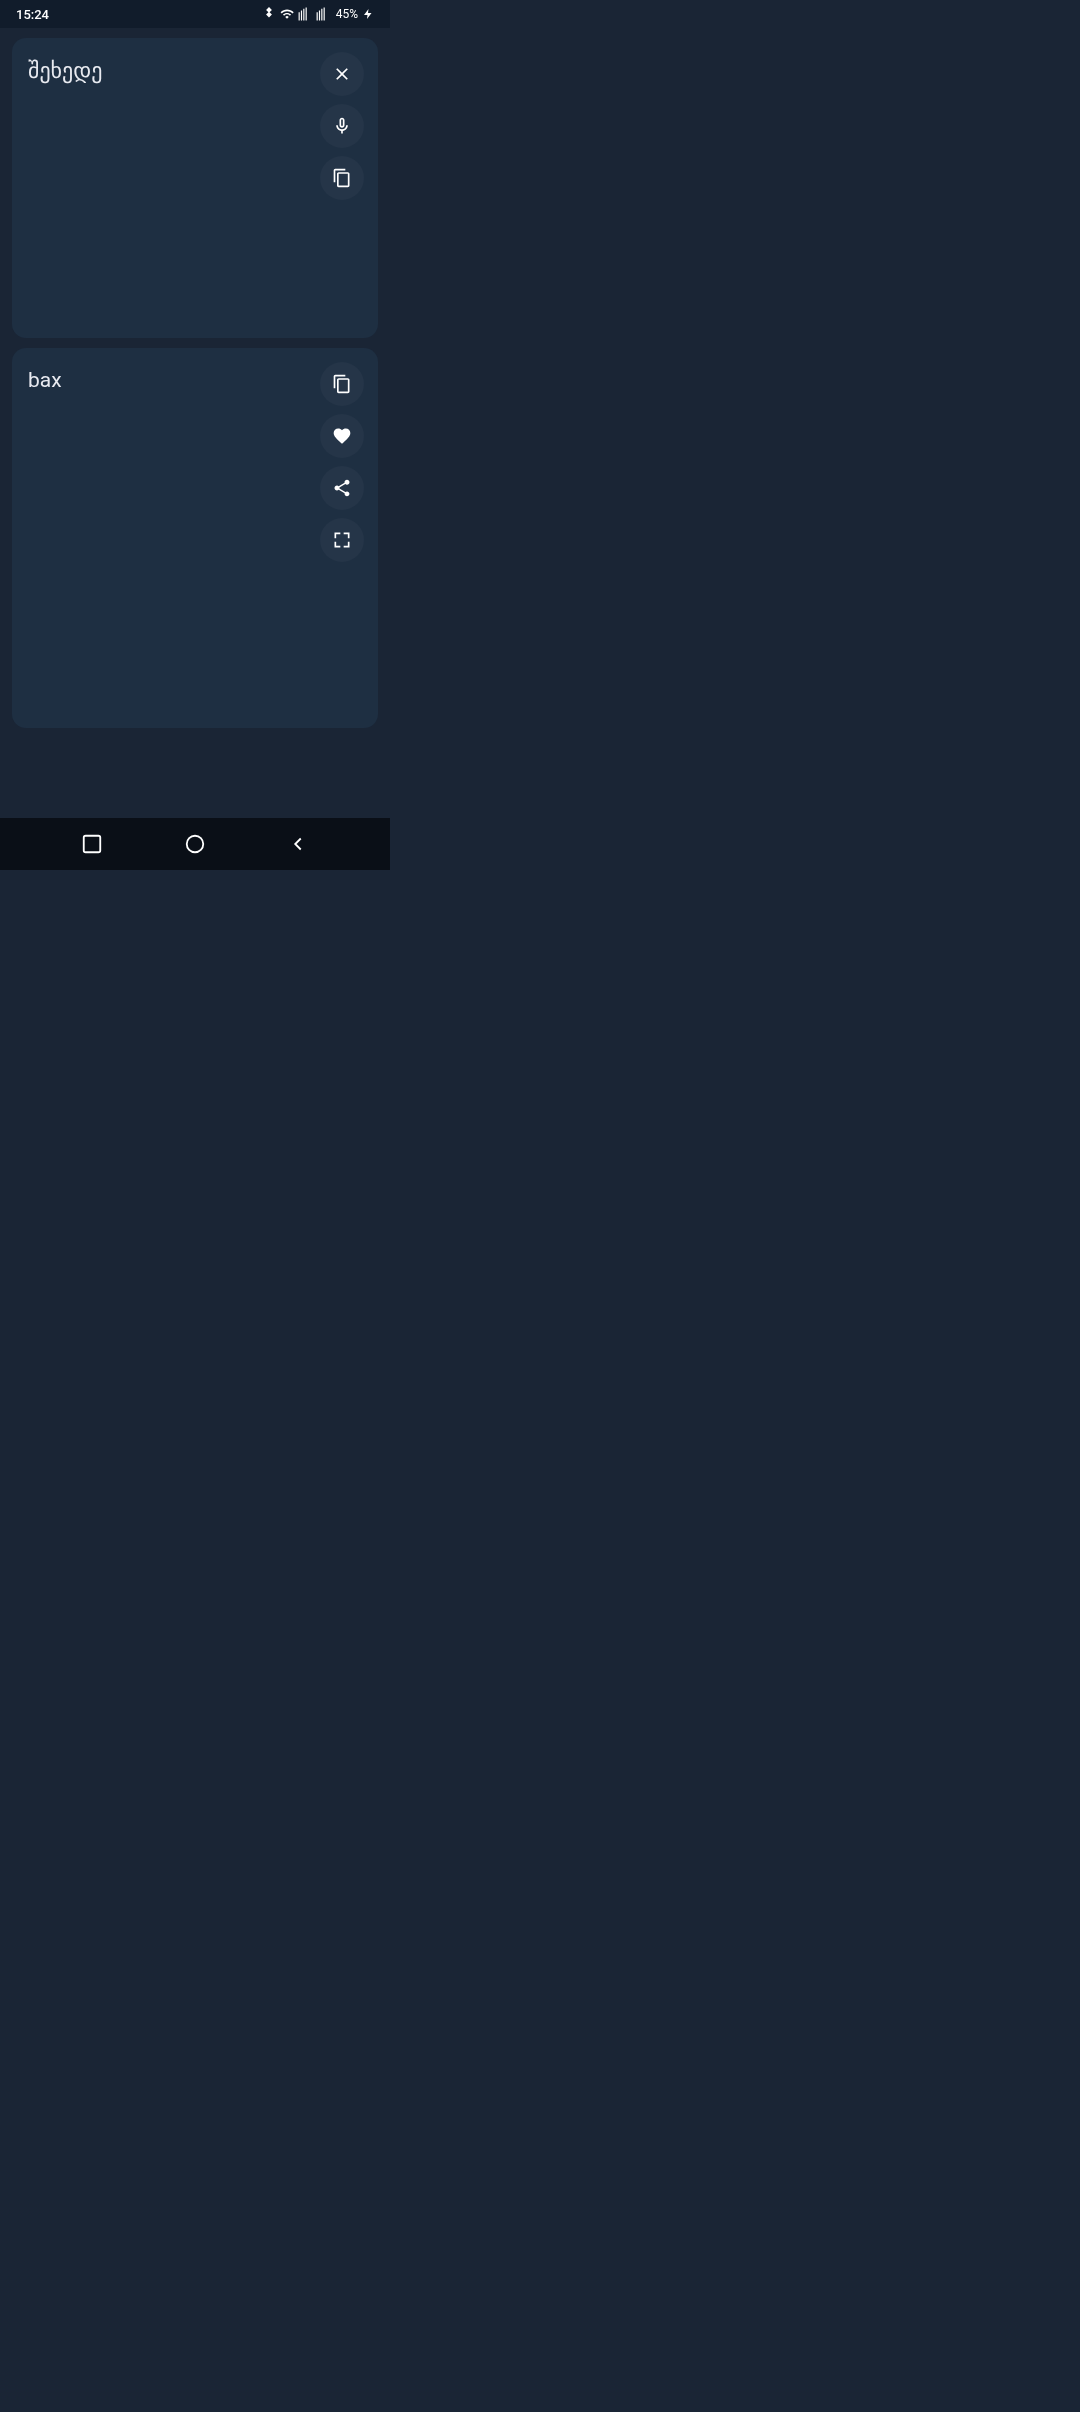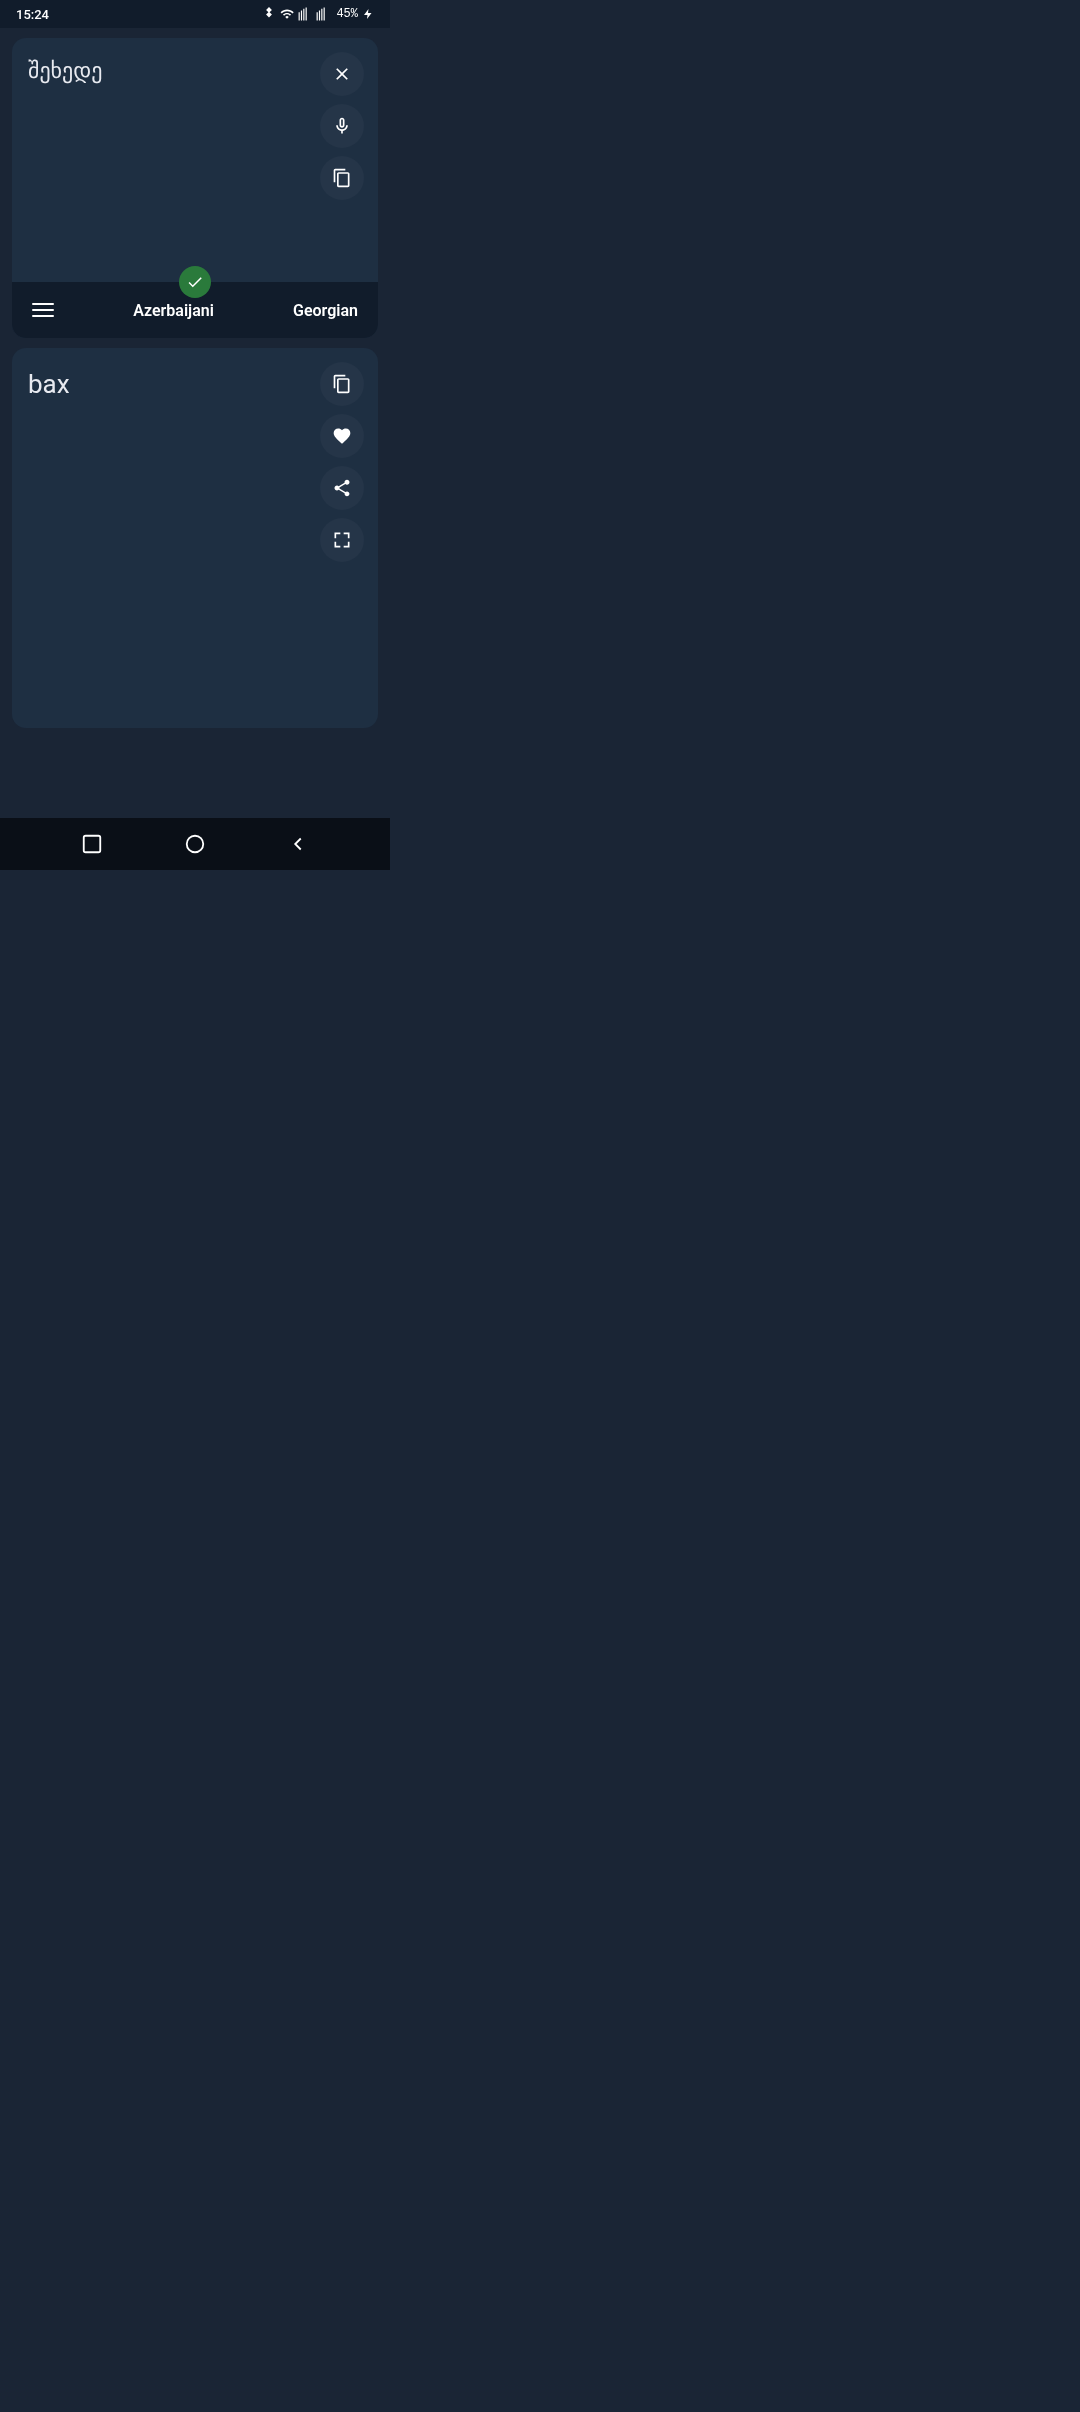--- a/index.html
+++ b/index.html
@@ -157,21 +157,21 @@
     }
 
     
     .output-card {
       padding: 18px 16px 18px 16px;
       min-height: 380px;
     }
 
     .output-text {
       color: #e8eaf0;
-      font-size: 26px;
+      font-size: 21px;
       font-weight: 400;
       line-height: 1.4;
     }
 
     .output-card-icons {
       position: absolute;
       top: 14px;
       right: 14px;
       display: flex;
       flex-direction: column;
@@ -229,21 +229,21 @@
       <path d="M1 9l2 2c5.11-5.11 13.38-5.11 18.49 0l2-2C16.93 2.93 7.08 2.93 1 9zm8 8l3 3 3-3a4.237 4.237 0 00-6 0zm-4-4l2 2a7.074 7.074 0 0110 0l2-2C15.14 9.14 8.87 9.14 5 13z"></path>
     </svg>
 
     <svg viewBox="0 0 24 24" width="14" height="14" fill="white" style="width:14px;height:14px;">
       <path d="M1 9H3V23H1zM5 6H7V23H5zM9 3H11V23H9zM13 1H15V23H13z"></path>
     </svg>
     <svg viewBox="0 0 24 24" width="14" height="14" fill="white" style="width:14px;height:14px;">
       <path d="M1 9H3V23H1zM5 6H7V23H5zM9 3H11V23H9zM13 1H15V23H13z"></path>
     </svg>
 
-    <span style="font-size:12px;color:white;margin-left:2px;font-family:Liberation Mono, monospace;">45%</span>
+    <span style="font-size:12px;color:white;margin-left:2px;">45%</span>
 
     <svg viewBox="0 0 24 24" width="12" height="12" fill="white" style="width:12px;height:12px;">
       <path d="M13 2L4 14h7l-1 8 9-12h-7l1-8z"></path>
     </svg>
   </div>
 </div>
 
 <div class="main-content">
 
   <div class="card input-card">
@@ -265,38 +265,20 @@
       </button>
 
       <button class="icon-btn" title="Copy">
         <svg viewBox="0 0 24 24" width="20" height="20" fill="white" style="width:20px;height:20px;">
           <path d="M16 1H4c-1.1 0-2 .9-2 2v14h2V3h12V1zm3 4H8c-1.1 0-2 .9-2 2v14c0 1.1.9 2 2 2h11c1.1 0 2-.9 2-2V7c0-1.1-.9-2-2-2zm0 16H8V7h11v14z"></path>
         </svg>
       </button>
     </div>
 
     
-    <div class="lang-bar">
-
-      <div class="check-badge">
-        <svg viewBox="0 0 24 24" width="18" height="18" fill="white" style="width:18px;height:18px;">
-          <path d="M9 16.17L4.83 12l-1.42 1.41L9 19 21 7l-1.41-1.41z"></path>
-        </svg>
-      </div>
-
-      <div class="menu-icon">
-        <span></span>
-        <span></span>
-        <span></span>
-      </div>
-
-      <span class="lang-name">Azerbaijani</span>
-
-      <span class="lang-name">Georgian</span>
-    </div>
   </div>
 
   <div class="card output-card">
     <span class="output-text">bax</span>
 
     
     <div class="output-card-icons">
 
       <button class="icon-btn" title="Copy translation">
         <svg viewBox="0 0 24 24" width="20" height="20" fill="white" style="width:20px;height:20px;">

